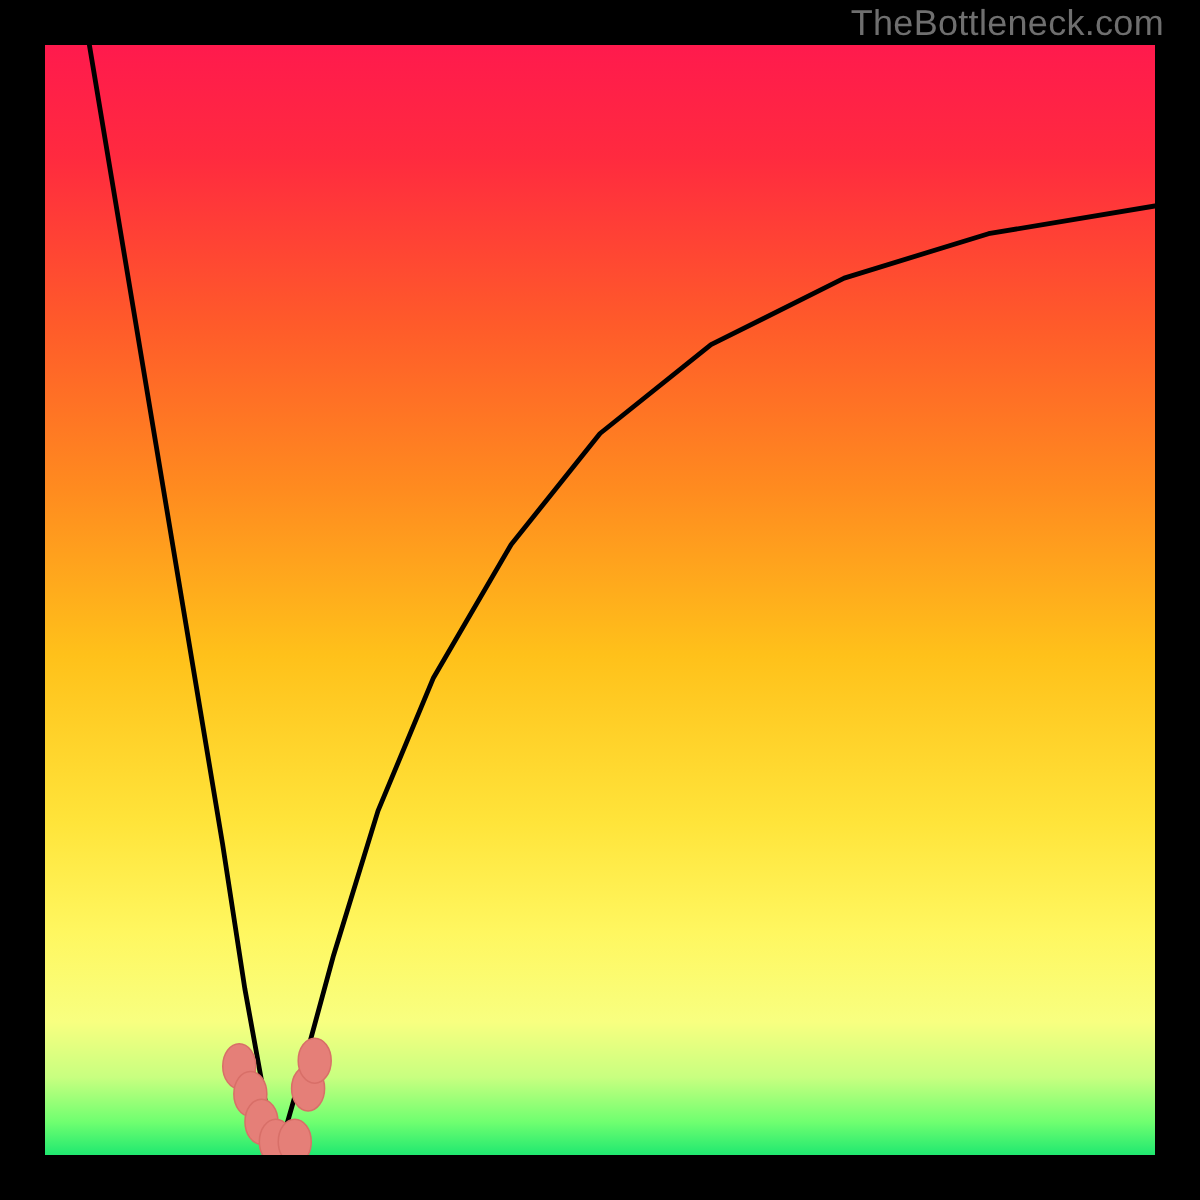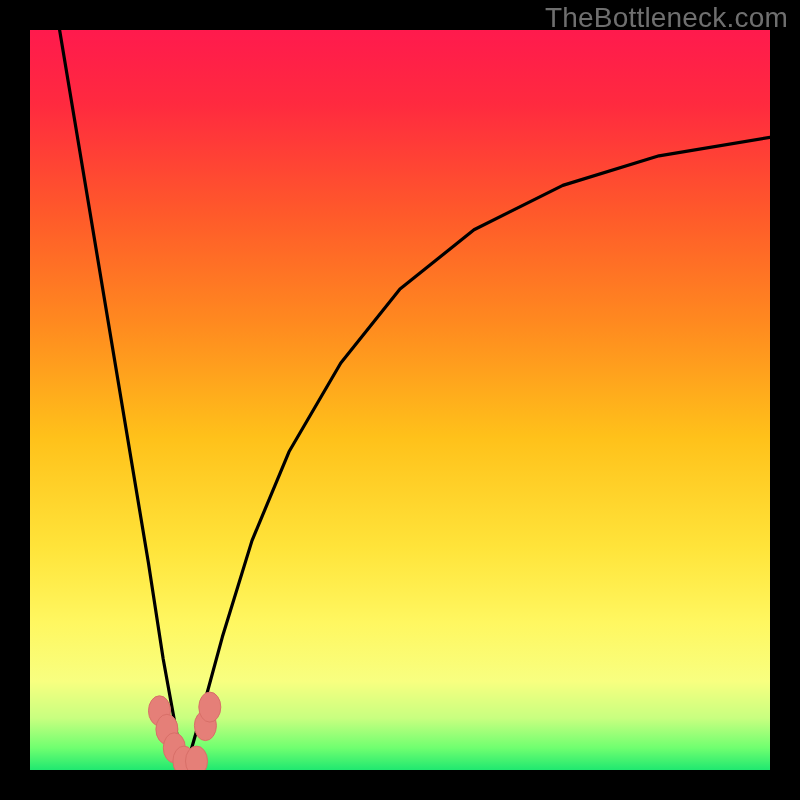--- a/index.html
+++ b/index.html
@@ -16,23 +16,23 @@
     inset: 0;
     background: #000;
   }
   .plot {
     position: absolute;
     background: #fff;
   }
   .watermark {
     position: absolute;
     top: 2px;
-    right: 12px;
+    right: 24px;
     color: #6f6f6f;
-    font-size: 28px;
+    font-size: 24px;
     font-weight: 500;
     letter-spacing: 0.2px;
     z-index: 5;
     margin-left: 20px;
   }
   svg {
     position: absolute;
     left: 0;
     top: 0;
   }

